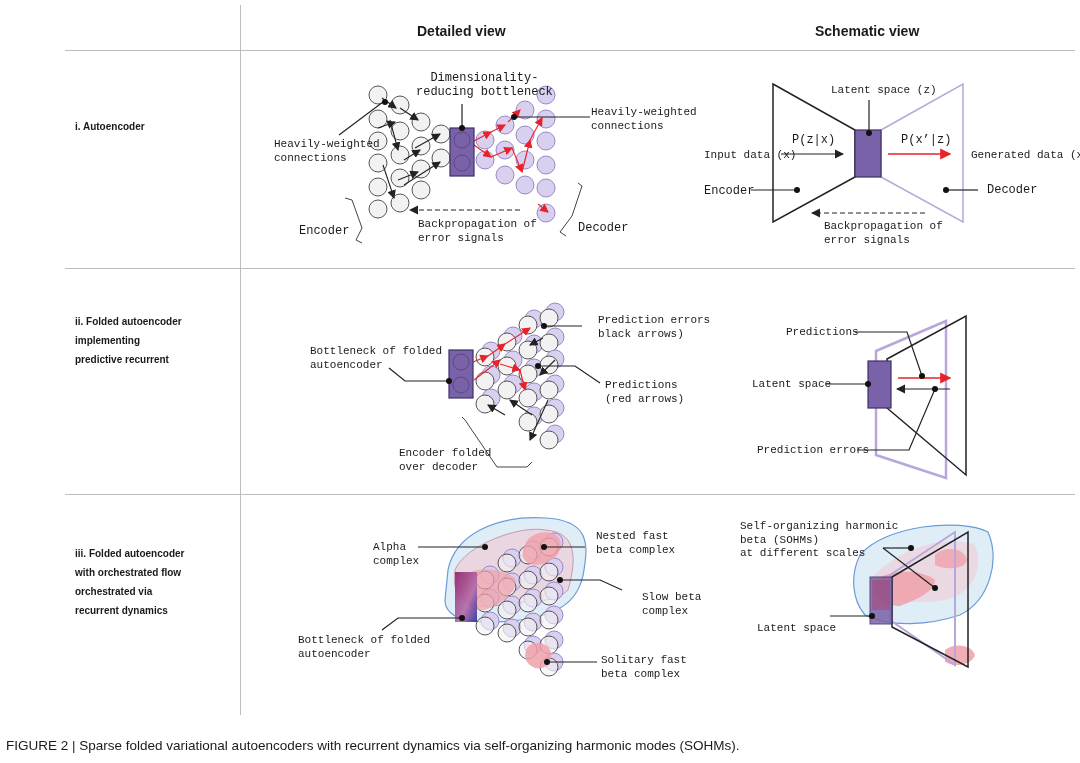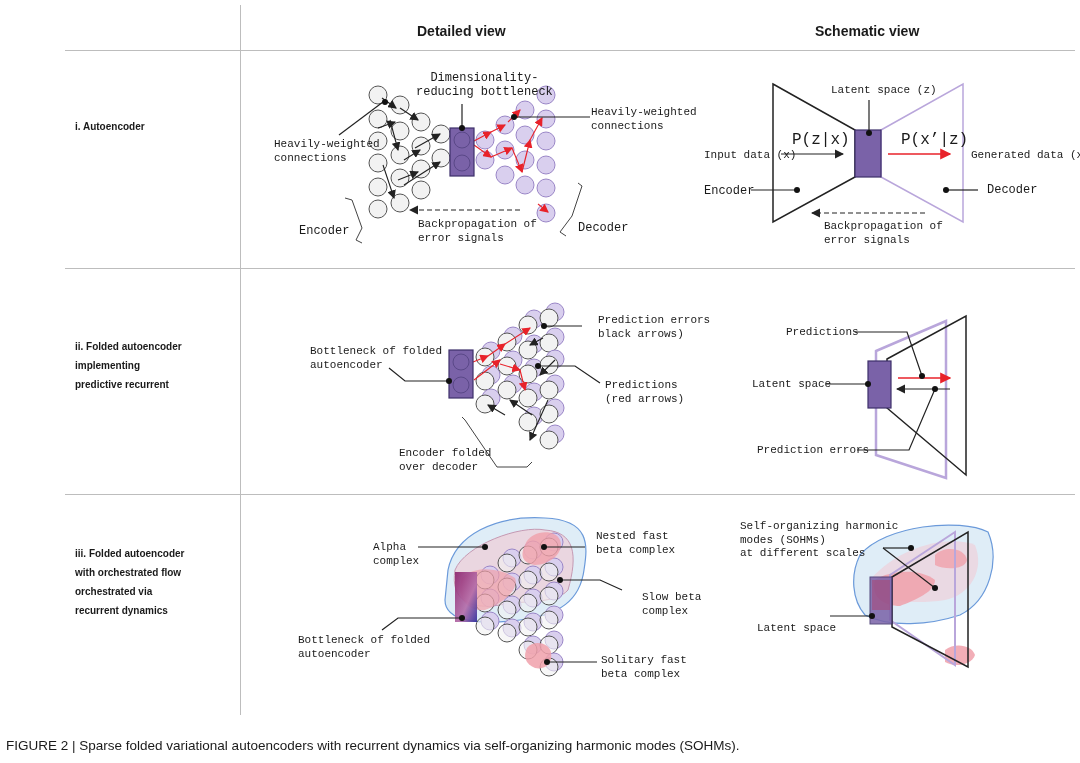--- a/index.html
+++ b/index.html
@@ -20,21 +20,21 @@
 <div class="hline" style="top:50px"></div>
 <div class="hline" style="top:268px"></div>
 <div class="hline" style="top:494px"></div>
 
 <div class="abs hdr" style="left:417px;top:23px">Detailed view</div>
 <div class="abs hdr" style="left:815px;top:23px">Schematic view</div>
 
 <div class="abs rowlabel" style="left:75px;top:117px">
   <div>i. Autoencoder</div>
 </div>
-<div class="abs rowlabel" style="left:75px;top:337px">
+<div class="abs rowlabel" style="left:75px;top:312px">
   <div>ii. Folded autoencoder</div>
     <div>implementing</div>
     <div>predictive recurrent</div>
 </div>
 <div class="abs rowlabel" style="left:75px;top:544px">
   <div>iii. Folded autoencoder</div>
     <div>with orchestrated flow</div>
     <div>orchestrated via</div>
     <div>recurrent dynamics</div>
 </div>
@@ -305,22 +305,22 @@
     <div>connections</div>
 </div>
 <div class="abs lbl" style="left:299px;top:224px;font-size:12px">Encoder</div>
 <div class="abs lbl" style="left:578px;top:221px;font-size:12px">Decoder</div>
 <div class="abs lbl" style="left:418px;top:217px">
   <div>Backpropagation of</div>
     <div>error signals</div>
 </div>
 
 <div class="abs lbl" style="left:831px;top:83px">Latent space (z)</div>
-<div class="abs lbl" style="left:792px;top:133px;font-size:16px">P(z|x)</div>
-<div class="abs lbl" style="left:901px;top:133px;font-size:16px">P(x’|z)</div>
+<div class="abs lbl" style="left:792px;top:133px;font-size:12px">P(z|x)</div>
+<div class="abs lbl" style="left:901px;top:133px;font-size:12px">P(x’|z)</div>
 <div class="abs lbl" style="left:704px;top:148px">Input data (x)</div>
 <div class="abs lbl" style="left:971px;top:148px">Generated data (x’)</div>
 <div class="abs lbl" style="left:704px;top:184px;font-size:12px">Encoder</div>
 <div class="abs lbl" style="left:987px;top:183px;font-size:12px">Decoder</div>
 <div class="abs lbl" style="left:824px;top:219px">
   <div>Backpropagation of</div>
     <div>error signals</div>
 </div>
 
 <div class="abs lbl" style="left:310px;top:344px">
@@ -360,20 +360,20 @@
   <div>Bottleneck of folded</div>
     <div>autoencoder</div>
 </div>
 <div class="abs lbl" style="left:601px;top:653px">
   <div>Solitary fast</div>
     <div>beta complex</div>
 </div>
 
 <div class="abs lbl" style="left:740px;top:520px;line-height:13.5px">
   <div>Self-organizing harmonic</div>
-    <div>modes (SOHMs)</div>
+    <div>beta (SOHMs)</div>
     <div>at different scales</div>
 </div>
 <div class="abs lbl" style="left:757px;top:621px">Latent space</div>
 
 <div class="caption">
   <span>FIGURE 2 | </span><span>Sparse folded variational autoencoders with recurrent dynamics via self-organizing harmonic modes (SOHMs).</span>
 </div>
 
 </body></html>

